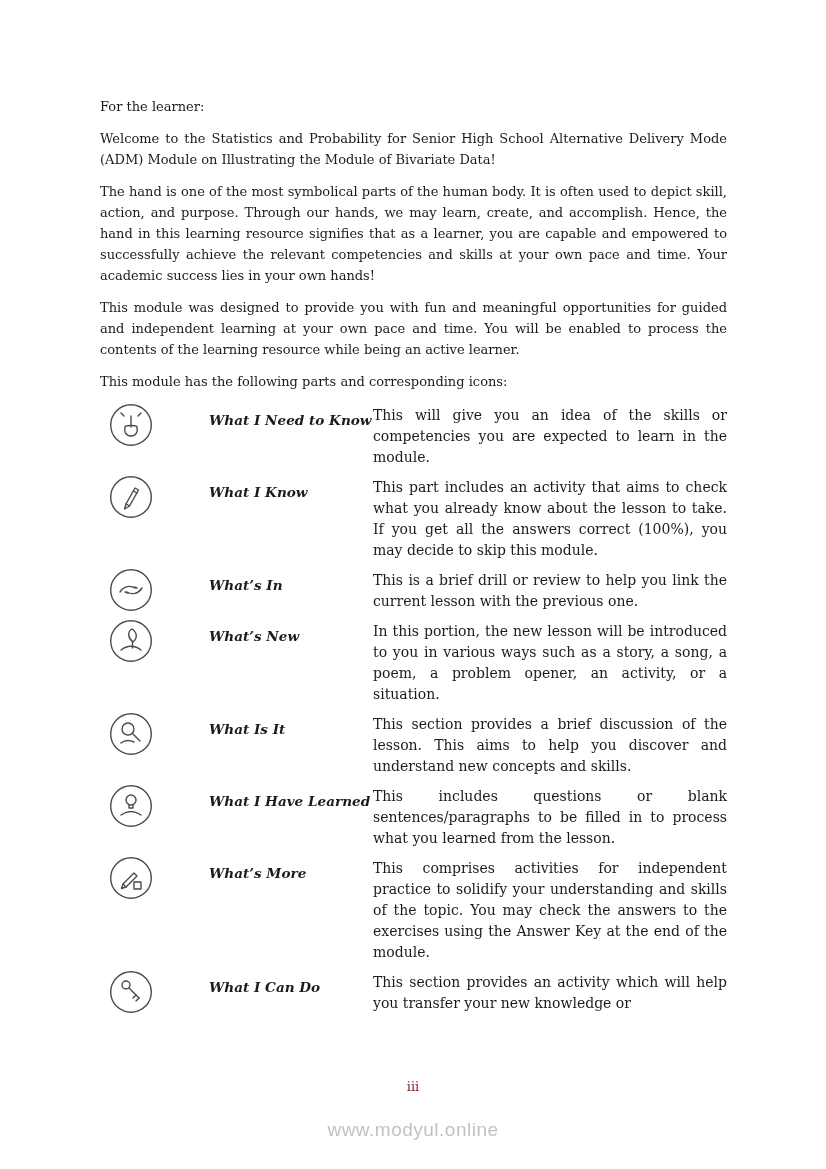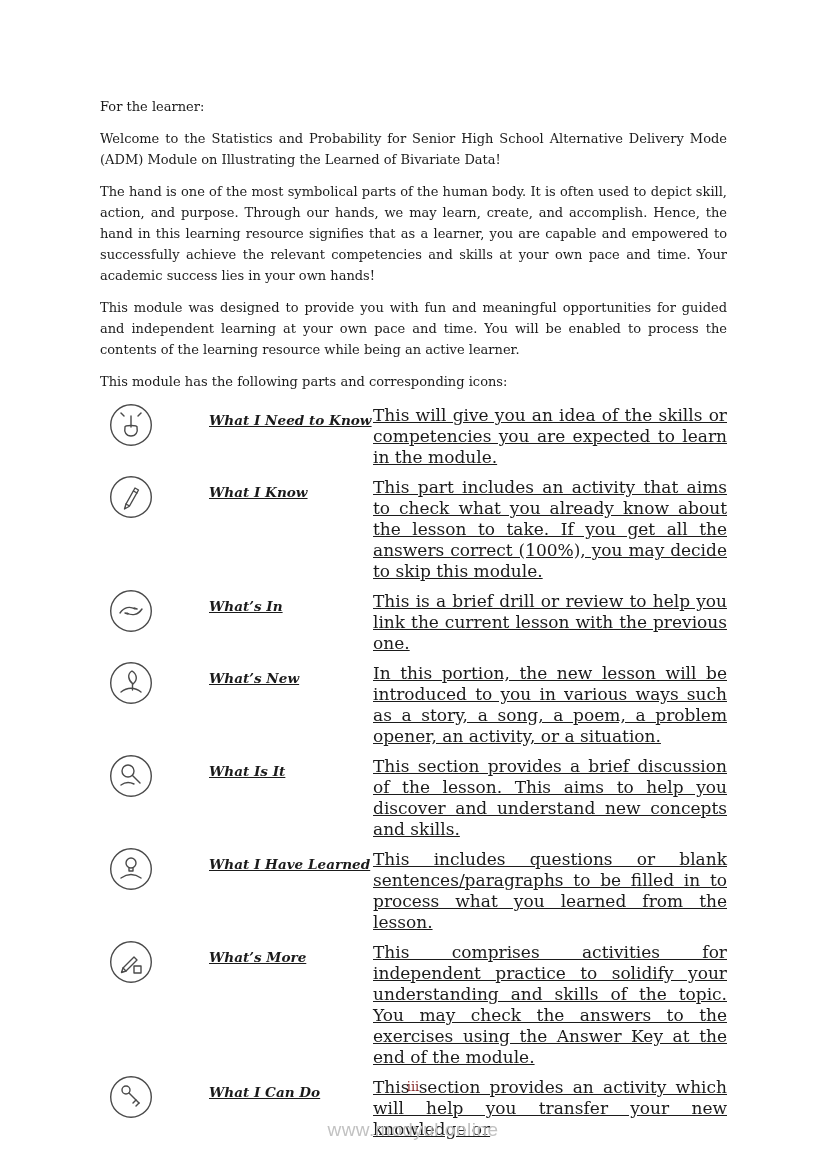--- a/index.html
+++ b/index.html
@@ -28,21 +28,20 @@
     font-size: 13px;
     line-height: 21px;
     text-align: justify;
   }
   .u {
     text-underline-offset: 2px;
     margin-top: 12px;
   }
   .parts-table {
     margin-top: 3px;
-    text-decoration: underline;
   }
   .row {
     display: grid;
     grid-template-columns: 68px 205px 1fr;
     margin-bottom: 7px;
     align-items: start;
   }
   .icon-cell {
     width: 44px;
     height: 44px;
@@ -62,21 +61,21 @@
   }
   .label-cell {
     font-size: 13.6px;
     font-weight: bold;
     font-style: italic;
     line-height: 21px;
     padding-top: 7px;
     padding-left: 41px;
   }
   .desc-cell {
-    font-size: 17px;
+    font-size: 14px;
     line-height: 21px;
     text-align: justify;
     padding-top: 2px;
   }
   .page-number {
     position: absolute;
     top: 1076px;
     left: 0;
     width: 826px;
     text-align: center;
@@ -96,21 +95,21 @@
     letter-spacing: 0.5px;
   }
 </style>
 </head>
 <body>
 
 <div class="page">
 
   <p>For the learner:</p>
 
-  <p><span>Welcome to the </span><span class="u">Statistics and Probability for Senior High School</span><span> Alternative Delivery Mode (ADM) Module on </span><span class="u">Illustrating the Learned of Bivariate Data</span><span>!</span></p>
+  <p><span>Welcome to the </span><span class="u">Statistics and Probability for Senior High School</span><span> Alternative Delivery Mode (ADM) Module on </span><span class="u">Illustrating the Module of Bivariate Data</span><span>!</span></p>
 
   <p>The hand is one of the most symbolical parts of the human body. It is often used to depict skill, action, and purpose. Through our hands, we may learn, create, and accomplish. Hence, the hand in this learning resource signifies that as a learner, you are capable and empowered to successfully achieve the relevant competencies and skills at your own pace and time. Your academic success lies in your own hands!</p>
 
   <p>This module was designed to provide you with fun and meaningful opportunities for guided and independent learning at your own pace and time. You will be enabled to process the contents of the learning resource while being an active learner.</p>
 
   <p>This module has the following parts and corresponding icons:</p>
 
   <div class="parts-table">
 
     <div class="row">

